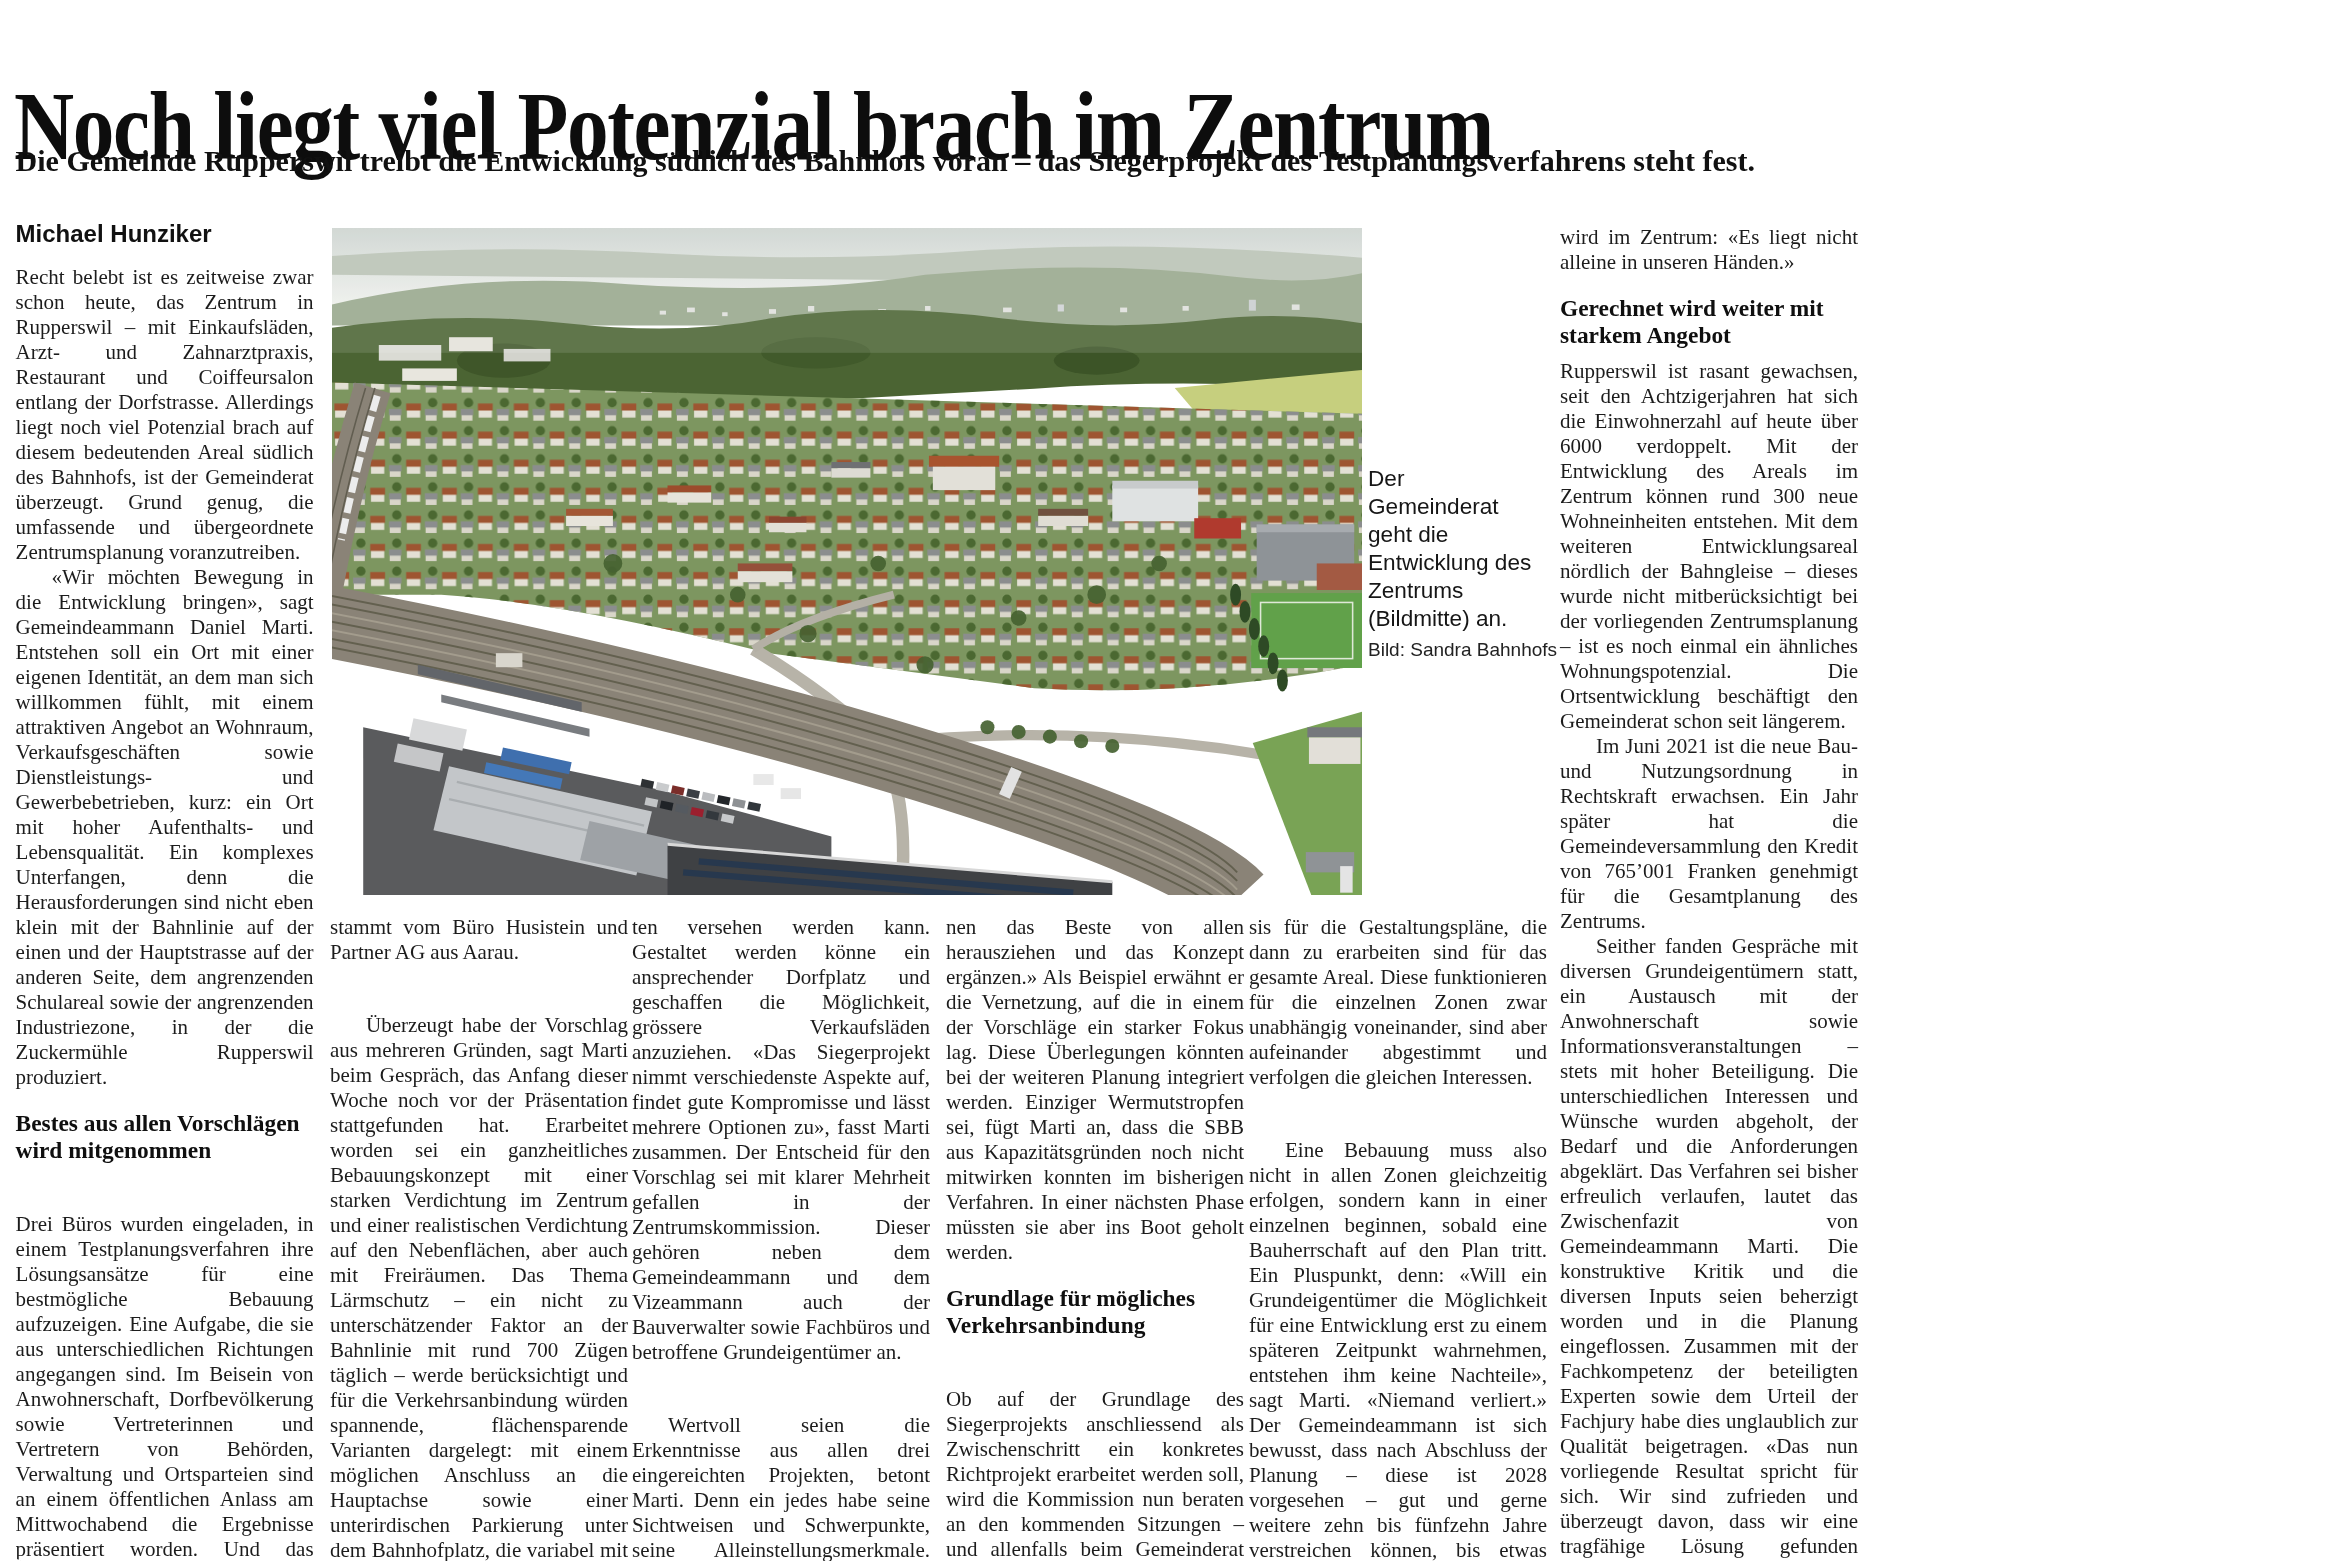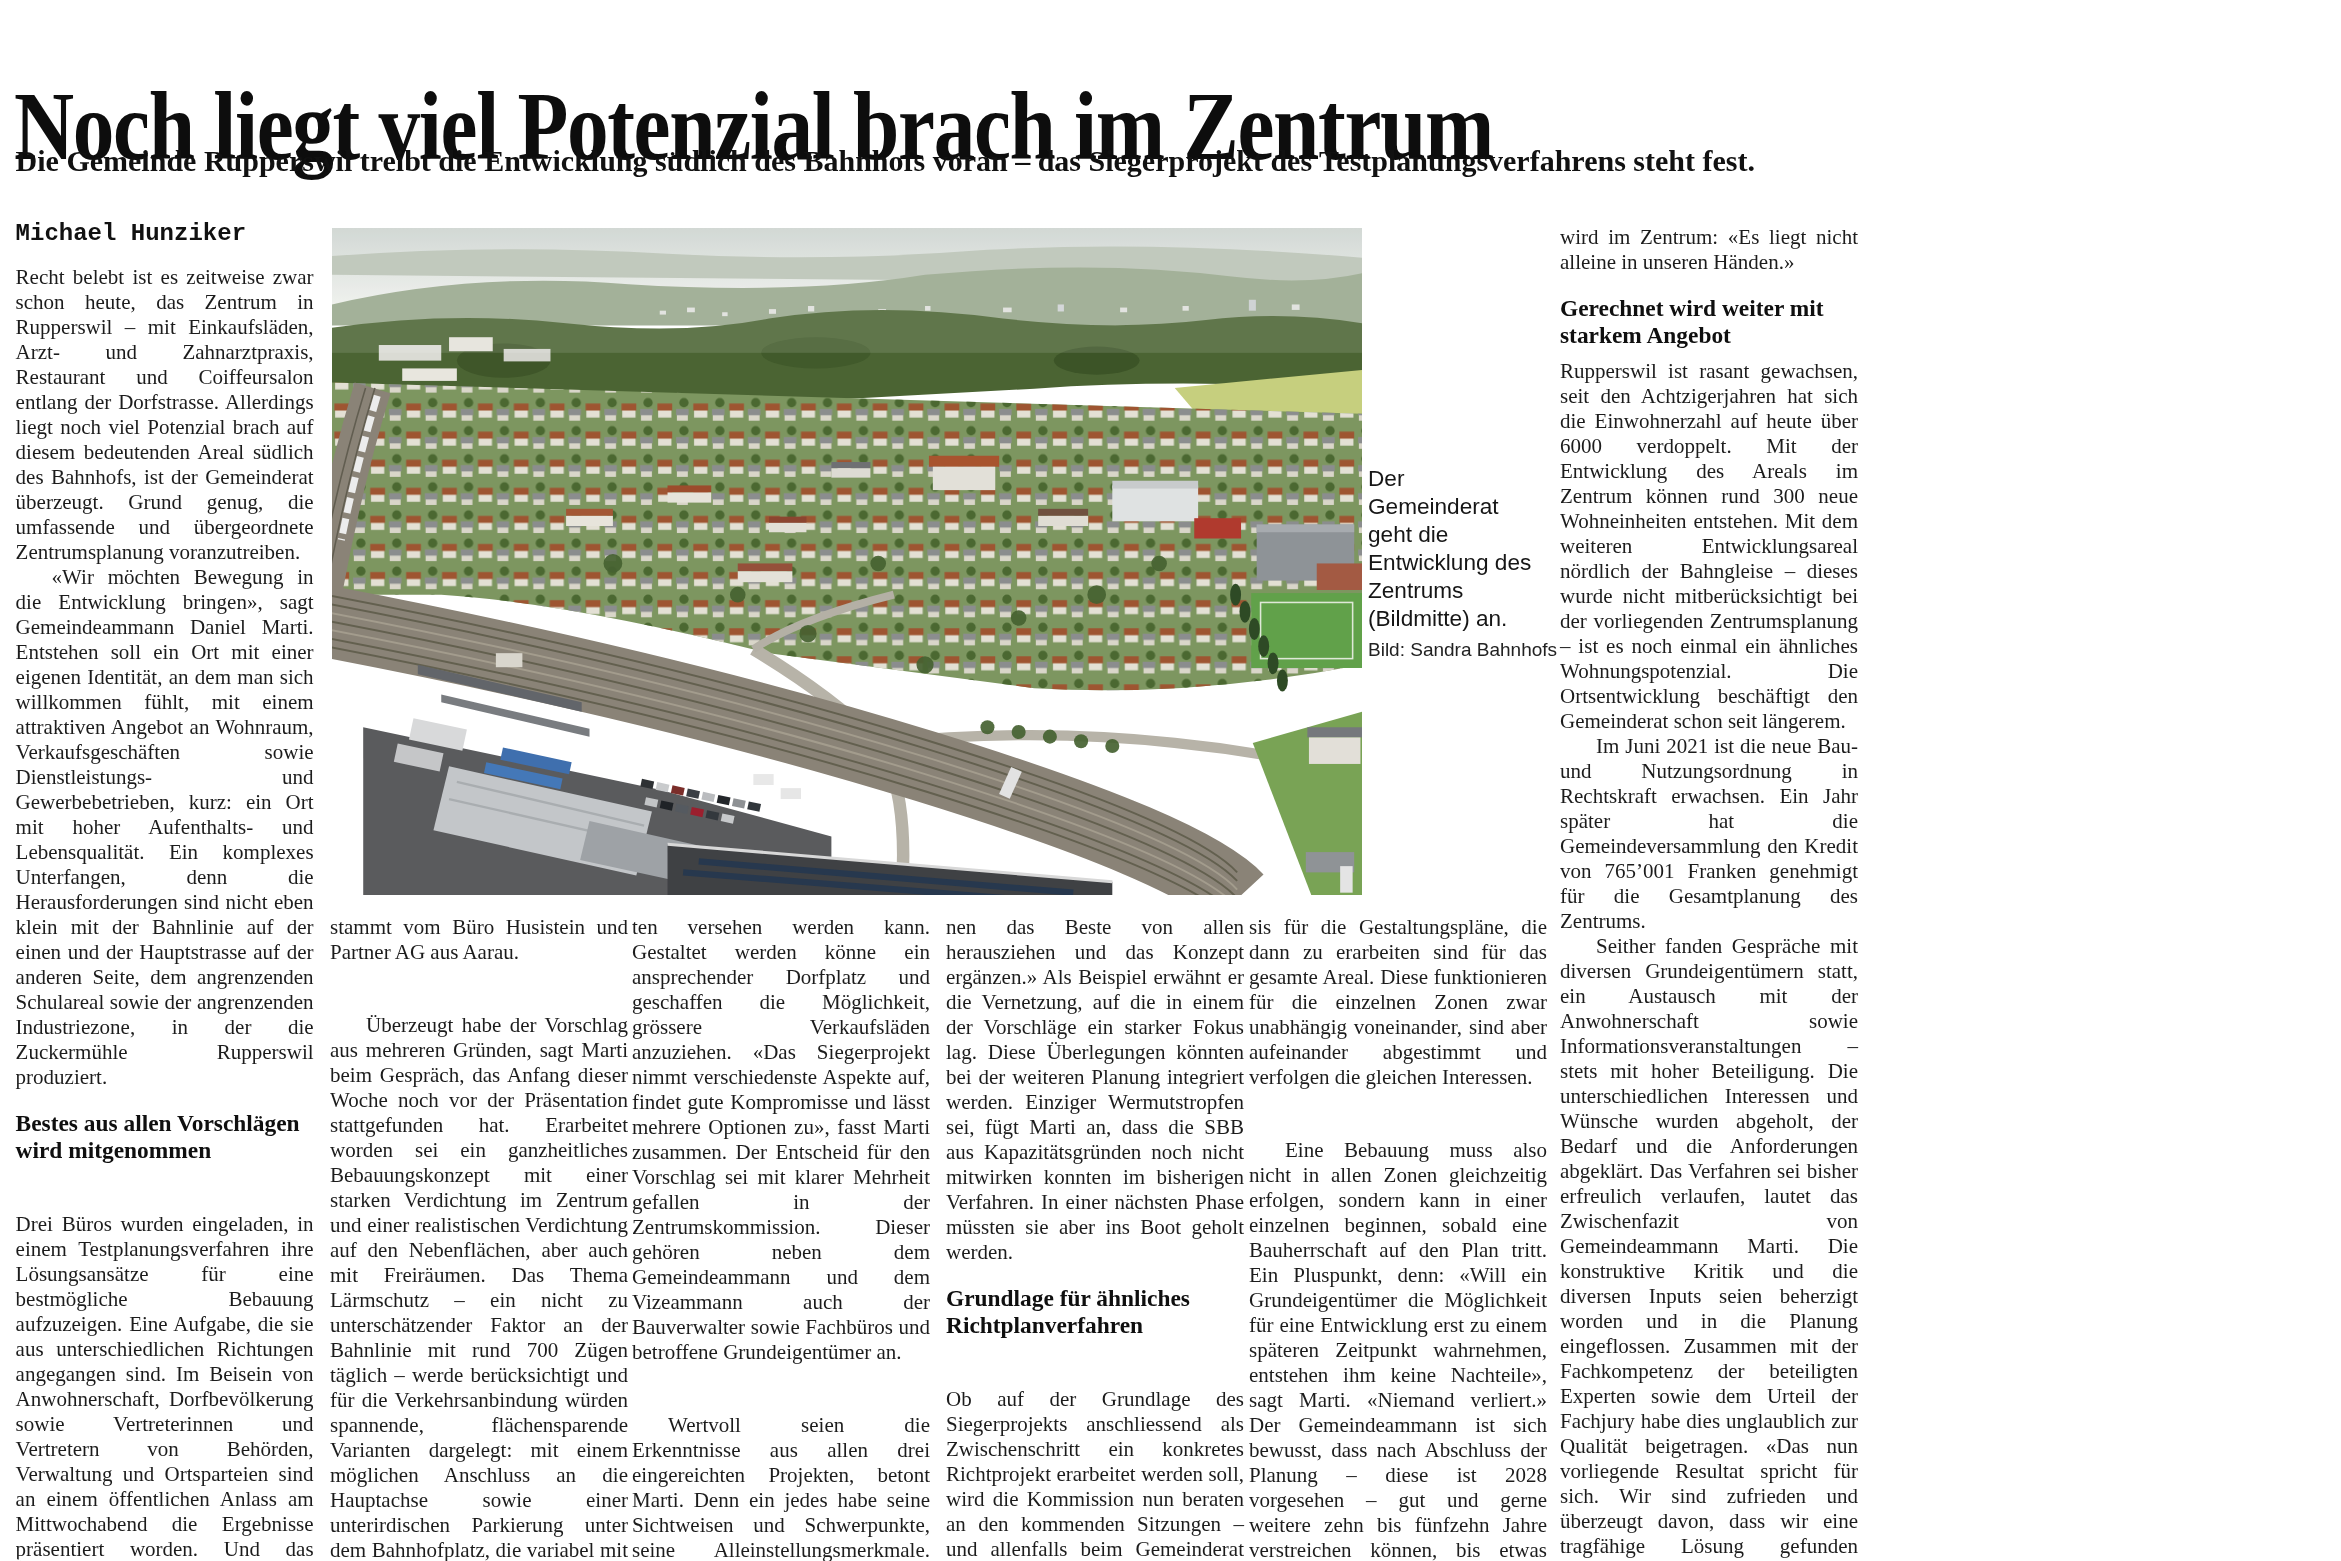--- a/index.html
+++ b/index.html
@@ -3,21 +3,21 @@
 <meta charset="utf-8">
 <style>
   html,body{margin:0;padding:0;background:#ffffff;}
   .page{position:relative;width:2342px;height:1561px;background:#ffffff;overflow:hidden;
         font-family:"Liberation Serif",serif;color:#1a1a1a;border-radius:27px;}
   .headline{position:absolute;left:14px;top:4.7px;font-size:98px;font-weight:700;
             letter-spacing:-1.6px;white-space:nowrap;transform:scaleX(0.85);transform-origin:left top;
             color:#0d0d0d;}
   .lead{position:absolute;left:15.6px;top:144px;font-size:30px;font-weight:600;white-space:nowrap;
         color:#111;}
-  .byline{position:absolute;left:15.6px;top:220px;font-family:Liberation Mono, monospace;
+  .byline{position:absolute;left:15.6px;top:220px;font-family:Liberation Sans, sans-serif;
           font-size:24px;font-weight:700;color:#111;}
   .col{position:absolute;width:298px;text-align:justify;font-size:21px;line-height:25px;
        color:#1c1c1c;}
   .col p{margin:0;}
   .col p.indent{text-indent:36px;}
   .col p.flush-out{text-align-last:justify;margin-top:48px;}
   .subhead{font-size:23.4px;line-height:27px;font-weight:700;margin:20px 0 10px 0;
            text-align:left;color:#0f0f0f;}
   .photo{position:absolute;left:332px;top:228px;width:1030px;height:667px;overflow:hidden;}
   .photo svg{display:block;width:100%;height:100%;}
@@ -241,21 +241,21 @@
     <p class="indent flush-out">Überzeugt habe der Vorschlag aus mehreren Gründen, sagt Marti beim Gespräch, das Anfang dieser Woche noch vor der Präsentation stattgefunden hat. Erarbeitet worden sei ein ganzheitliches Bebauungskonzept mit einer starken Verdichtung im Zentrum und einer realistischen Verdichtung auf den Nebenflächen, aber auch mit Freiräumen. Das Thema Lärmschutz – ein nicht zu unterschätzender Faktor an der Bahnlinie mit rund 700 Zügen täglich – werde berücksichtigt und für die Verkehrsanbindung würden spannende, flächensparende Varianten dargelegt: mit einem möglichen Anschluss an die Hauptachse sowie einer unterirdischen Parkierung unter dem Bahnhofplatz, die variabel mit zusätzlichen Ein- und Ausfahr-</p>
   </div>
 
   <div class="col c3">
     <p>ten versehen werden kann. Gestaltet werden könne ein ansprechender Dorfplatz und geschaffen die Möglichkeit, grössere Verkaufsläden anzuziehen. «Das Siegerprojekt nimmt verschiedenste Aspekte auf, findet gute Kompromisse und lässt mehrere Optionen zu», fasst Marti zusammen. Der Entscheid für den Vorschlag sei mit klarer Mehrheit gefallen in der Zentrumskommission. Dieser gehören neben dem Gemeindeammann und dem Vizeammann auch der Bauverwalter sowie Fachbüros und betroffene Grundeigentümer an.</p>
     <p class="indent flush-out">Wertvoll seien die Erkenntnisse aus allen drei eingereichten Projekten, betont Marti. Denn ein jedes habe seine Sichtweisen und Schwerpunkte, seine Alleinstellungsmerkmale. «Davon profitieren wir bei den kommenden Schritten. Wir kön-</p>
   </div>
 
   <div class="col c4">
     <p>nen das Beste von allen herausziehen und das Konzept ergänzen.» Als Beispiel erwähnt er die Vernetzung, auf die in einem der Vorschläge ein starker Fokus lag. Diese Überlegungen könnten bei der weiteren Planung integriert werden. Einziger Wermutstropfen sei, fügt Marti an, dass die SBB aus Kapazitätsgründen noch nicht mitwirken konnten im bisherigen Verfahren. In einer nächsten Phase müssten sie aber ins Boot geholt werden.</p>
-    <h3 class="subhead">Grundlage für ähnliches Richtplanverfahren</h3>
+    <h3 class="subhead">Grundlage für mögliches Verkehrsanbindung</h3>
     <p class="flush-out">Ob auf der Grundlage des Siegerprojekts anschliessend als Zwischenschritt ein konkretes Richtprojekt erarbeitet werden soll, wird die Kommission nun beraten an den kommenden Sitzungen – und allenfalls beim Gemeinderat beantragen. Anders ausgedrückt: Gelegt wird die Ba-</p>
   </div>
 
   <div class="col c5">
     <p>sis für die Gestaltungspläne, die dann zu erarbeiten sind für das gesamte Areal. Diese funktionieren für die einzelnen Zonen zwar unabhängig voneinander, sind aber aufeinander abgestimmt und verfolgen die gleichen Interessen.</p>
     <p class="indent flush-out">Eine Bebauung muss also nicht in allen Zonen gleichzeitig erfolgen, sondern kann in einer einzelnen beginnen, sobald eine Bauherrschaft auf den Plan tritt. Ein Pluspunkt, denn: «Will ein Grundeigentümer die Möglichkeit für eine Entwicklung erst zu einem späteren Zeitpunkt wahrnehmen, entstehen ihm keine Nachteile», sagt Marti. «Niemand verliert.» Der Gemeindeammann ist sich bewusst, dass nach Abschluss der Planung – diese ist 2028 vorgesehen – gut und gerne weitere zehn bis fünfzehn Jahre verstreichen können, bis etwas Sichtbares realisiert</p>
   </div>
 
   <div class="col c6">
     <p>wird im Zentrum: «Es liegt nicht alleine in unseren Händen.»</p>

